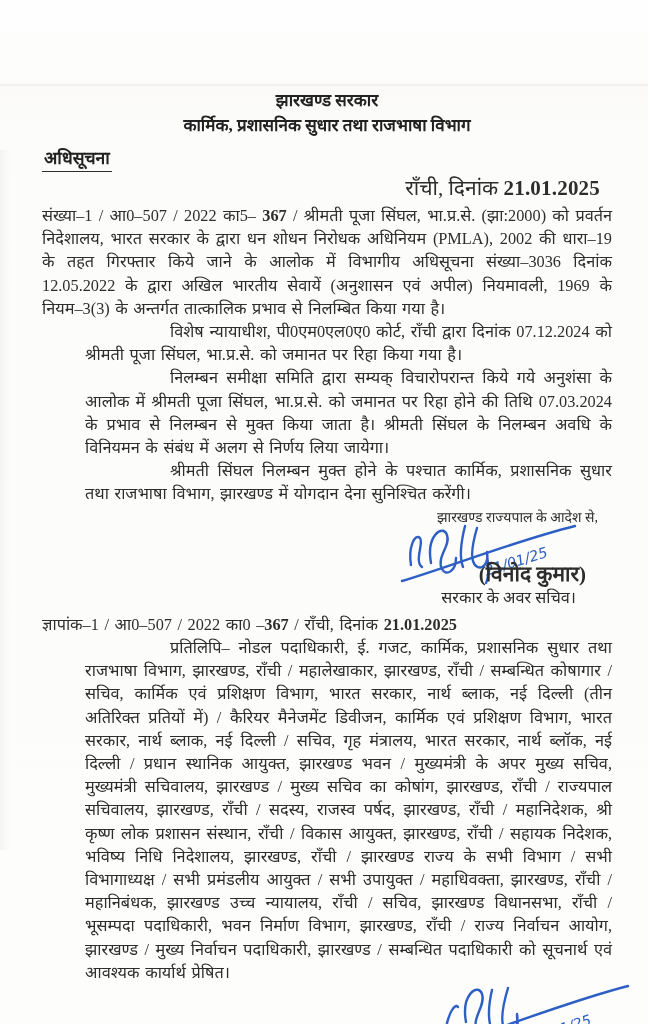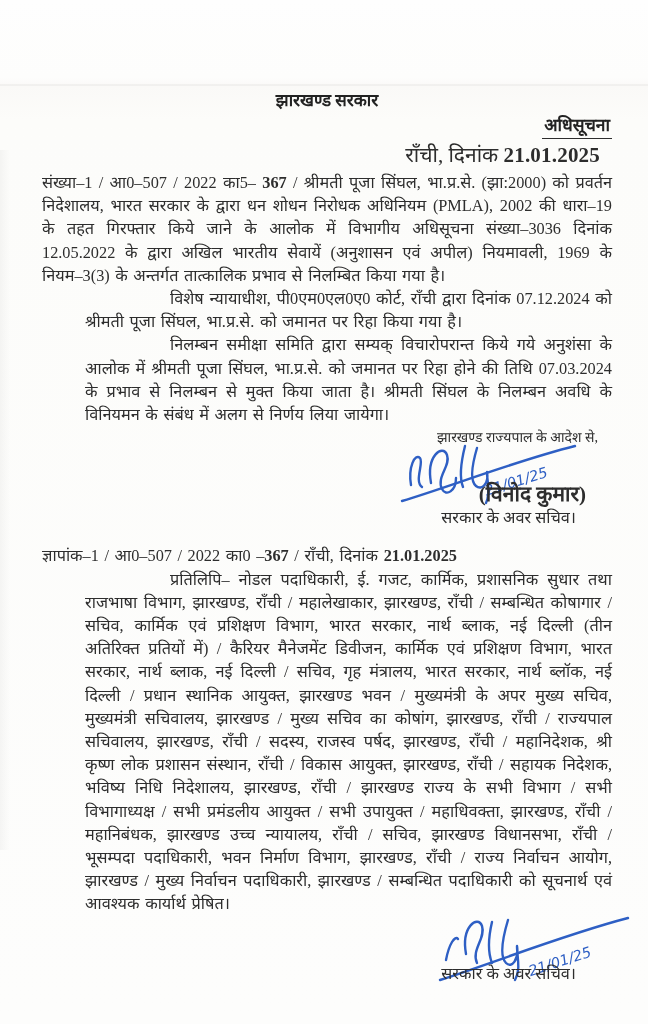--- a/index.html
+++ b/index.html
@@ -16,21 +16,21 @@
     background:rgba(110,110,110,0.06);
   }
   .scan-smudge-left{
     position:absolute;left:0;top:150px;width:10px;height:700px;
     background:linear-gradient(90deg,rgba(90,90,90,0.05),rgba(0,0,0,0));
   }
   .content{position:absolute;left:42px;top:88px;width:570px;}
   .h-govt,.h-dept{
     text-align:center;font-weight:bold;font-size:17px;line-height:25px;color:#222;
   }
-  .h-title-wrap{text-align:right;margin-top:0;line-height:24px;}
+  .h-title-wrap{text-align:left;margin-top:8px;line-height:24px;}
   .h-title{
     display:inline-block;font-weight:bold;font-size:17.5px;color:#222;
     border-bottom:1.7px solid #2d2d2d;padding:0 2px 1px 2px;
   }
   .h-date{
     text-align:right;font-size:21px;line-height:22px;margin-top:5px;padding-right:12px;
   }
   .h-date b{letter-spacing:0.2px;}
   .para{
     margin:0;font-size:16.3px;line-height:23.2px;text-align:justify;
@@ -45,21 +45,21 @@
   .sig1{height:80px;}
   .sig1 svg{position:absolute;right:30px;top:-10px;}
   .sig-name{
     position:absolute;right:26px;bottom:23px;
     font-size:21px;font-weight:bold;line-height:23px;
   }
   .sig-desig{
     position:absolute;right:36px;bottom:0;
     font-size:16.3px;line-height:23px;
   }
-  .memo-line{margin-top:15px;}
+  .memo-line{margin-top:4px;}
   .sig2{height:92px;}
   .sig2 svg{position:absolute;right:-22px;top:-4px;}
   .sig-desig2{
     position:absolute;right:36px;top:46px;
     font-size:16.3px;line-height:23px;
   }
   .sig-stroke{
     fill:none;stroke:#2e5fc4;stroke-width:2.4;
     stroke-linecap:round;stroke-linejoin:round;
   }
@@ -71,38 +71,40 @@
 </head>
 <body>
 
 <div class="page">
   <div class="scan-edge"></div>
   <div class="scan-smudge-left"></div>
 
   <div class="content">
 
     <div class="h-govt">झारखण्ड सरकार</div>
+    <div class="h-dept">कार्मिक, प्रशासनिक सुधार तथा राजभाषा विभाग</div>
     <div class="h-title-wrap">
       <span class="h-title">अधिसूचना</span>
     </div>
     <div class="h-date">
       <span>राँची, दिनांक</span>
       <b>21.01.2025</b>
     </div>
 
     <p class="para p-first">
       <span>संख्या–1 / आ0–507 / 2022 का5–</span>
       <b>367</b>
       <span>/ श्रीमती पूजा सिंघल, भा.प्र.से. (झा:2000) को प्रवर्तन निदेशालय, भारत सरकार के द्वारा धन शोधन निरोधक अधिनियम (PMLA), 2002 की धारा–19 के तहत गिरफ्तार किये जाने के आलोक में विभागीय अधिसूचना संख्या–3036 दिनांक 12.05.2022 के द्वारा अखिल भारतीय सेवायें (अनुशासन एवं अपील) नियमावली, 1969 के नियम–3(3) के अन्तर्गत तात्कालिक प्रभाव से निलम्बित किया गया है।</span>
     </p>
 
     <p class="para indent">विशेष न्यायाधीश, पी0एम0एल0ए0 कोर्ट, राँची द्वारा दिनांक 07.12.2024 को श्रीमती पूजा सिंघल, भा.प्र.से. को जमानत पर रिहा किया गया है।</p>
 
     <p class="para indent">निलम्बन समीक्षा समिति द्वारा सम्यक् विचारोपरान्त किये गये अनुशंसा के आलोक में श्रीमती पूजा सिंघल, भा.प्र.से. को जमानत पर रिहा होने की तिथि 07.03.2024 के प्रभाव से निलम्बन से मुक्त किया जाता है।  श्रीमती सिंघल के निलम्बन अवधि के विनियमन के संबंध में अलग से निर्णय लिया जायेगा।</p>
 
+    <p class="para indent">श्रीमती सिंघल निलम्बन मुक्त होने के पश्चात कार्मिक, प्रशासनिक सुधार तथा राजभाषा विभाग, झारखण्ड में योगदान देना सुनिश्चित करेंगी।</p>
 
     <div class="order-line">झारखण्ड राज्यपाल के आदेश से,</div>
 
     <div class="sig-block sig1">
       <svg width="185" height="70" viewBox="0 0 185 70">
         <path class="sig-stroke" d="M14,46 C11,28 18,14 23,19 C27,24 17,42 25,48"></path>
         <path class="sig-stroke" d="M34,44 C29,16 46,5 50,16 C54,27 39,38 45,50 C49,58 59,52 59,39"></path>
         <path class="sig-stroke" d="M68,7 C64,23 62,38 66,48"></path>
         <path class="sig-stroke" d="M80,9 C75,26 73,42 79,47 C85,52 92,44 90,33 C90,43 94,54 89,64"></path>
         <path class="sig-stroke" d="M5,62 C52,48 118,22 178,7"></path>

